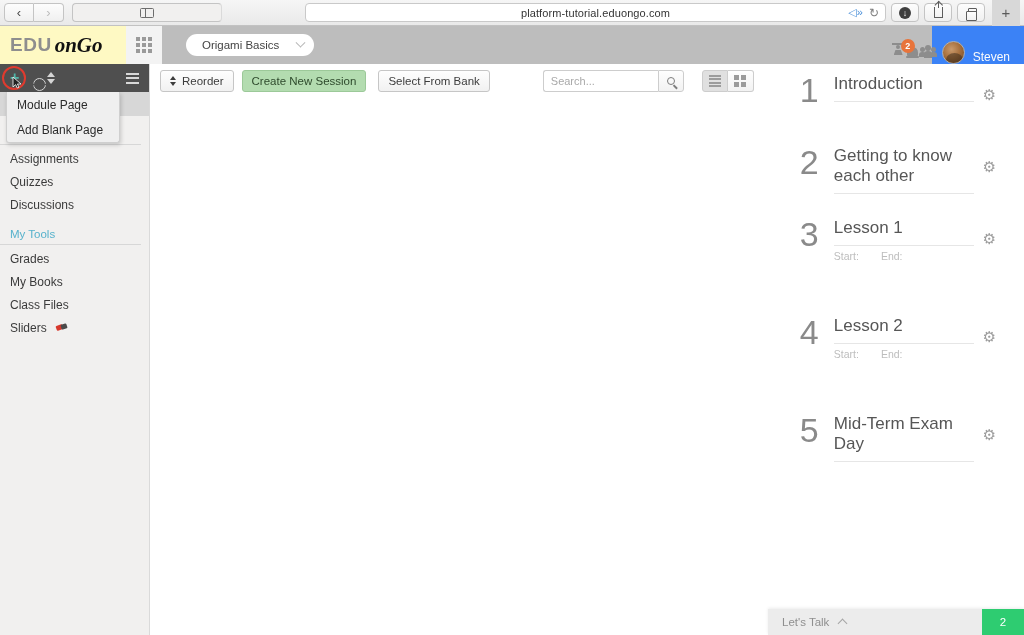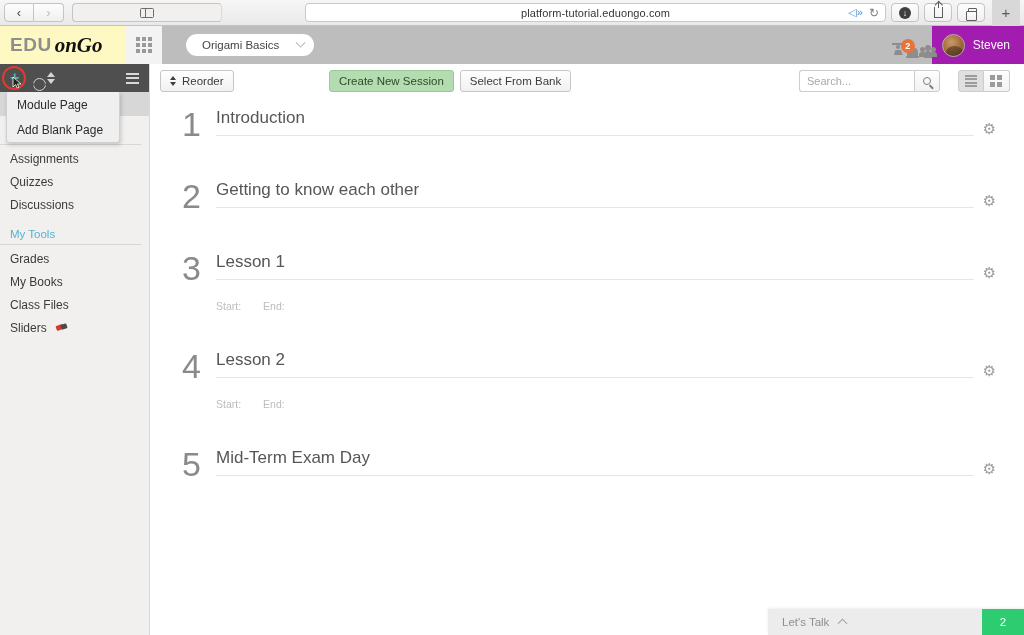--- a/index.html
+++ b/index.html
@@ -205,22 +205,22 @@
     position: absolute; background: #8d8d8d;
   }
   .gh1 { left:0; top:2px; width:5px; height:5px; border-radius:50%; }
   .gh2 { left:11px; top:2px; width:5px; height:5px; border-radius:50%; }
   .gh3 { left:5.5px; top:0; width:6px; height:6px; border-radius:50%; }
   .gb1 { left:-0.5px; top:7px; width:7px; height:5px; border-radius:3px 3px 0 0;}
   .gb2 { left:10.5px; top:7px; width:7px; height:5px; border-radius:3px 3px 0 0;}
   .gb3 { left:4.5px; top:6px; width:8px; height:7px; border-radius:3.5px 3.5px 0 0;}
 
   .user-block {
-    display: flex; align-items: center; gap: 8px;
-    background: #a21caf;
+    display: flex; align-items: flex-end; gap: 8px;
+    background: #3b82f6;
     height: 100%;
     padding: 0 14px 0 10px;
   }
   .avatar {
     width: 23px; height: 23px; border-radius: 50%;
     background: radial-gradient(circle at 40% 35%, #c99a6d 0%, #a8713f 45%, #6b4424 100%);
     border: 1px solid #b0b0b0;
     position: relative; overflow: hidden;
   }
   .avatar:after {
@@ -331,21 +331,21 @@
   .slider-ico:after {
     content:""; position:absolute; left:5px; top:1.5px;
     width:6px; height:5px; background:#4a4a4a;
     transform: rotate(-20deg); border-radius:1px;
   }
 
   
   .main {
     flex: 1;
     background: #fff;
-    display: flex; flex-direction: column;
+    display: flex; flex-direction: row;
     position: relative;
   }
   .main-toolbar {
     height: 34px;
     display: flex; align-items: center;
     padding: 0 14px 0 10px;
     gap: 8px;
     background: #fff;
   }
   .btn {
@@ -363,21 +363,21 @@
   .btn.green {
     background: #b3dcb0;
     border-color: #9cc999;
     color: #2e4a2c;
   }
   .reorder-arrows { display:flex; flex-direction:column; gap:1.5px; align-items:center;}
   .reorder-arrows i { width:0;height:0;border-left:3.5px solid transparent;border-right:3.5px solid transparent;}
   .ra-up { border-bottom:4.5px solid #3c3c3c; }
   .ra-dn { border-top:4.5px solid #3c3c3c; }
 
-  .center-btns { margin: 14px auto; display: flex; gap: 6px; }
+  .center-btns { margin: 14px auto; display: flex; gap: 12px; }
 
   .search-wrap { display: flex; margin-left: auto; padding-left: 45px; }
   .search-input {
     width: 115px; height: 22px;
     border: 1px solid #cdcdcd; border-right: none;
     border-radius: 3px 0 0 3px;
     padding: 0 7px;
     font-size: 11px; color: #555;
     background: #fff; outline: none;
     font-family: "Liberation Sans", sans-serif;
@@ -435,21 +435,21 @@
   }
   .s-body { flex: 1; padding-top: 4px; }
   .s-title {
     font-size: 17px;
     color: #565656;
     padding-bottom: 7px;
     border-bottom: 1px solid #e6e6e6;
     font-weight: normal;
   }
   .s-meta {
-    margin-top: 20px;
+    margin-top: 4px;
     font-size: 10.5px;
     color: #bdbdbd;
     display: flex; gap: 22px;
   }
   .s-gear {
     width: 22px;
     font-size: 15px;
     color: #9d9d9d;
     text-align: right;
     padding-top: 16px;

